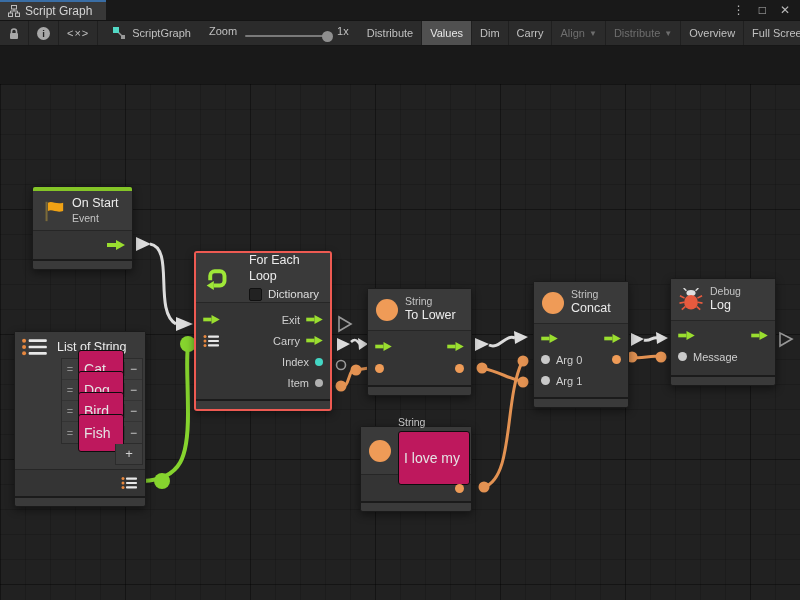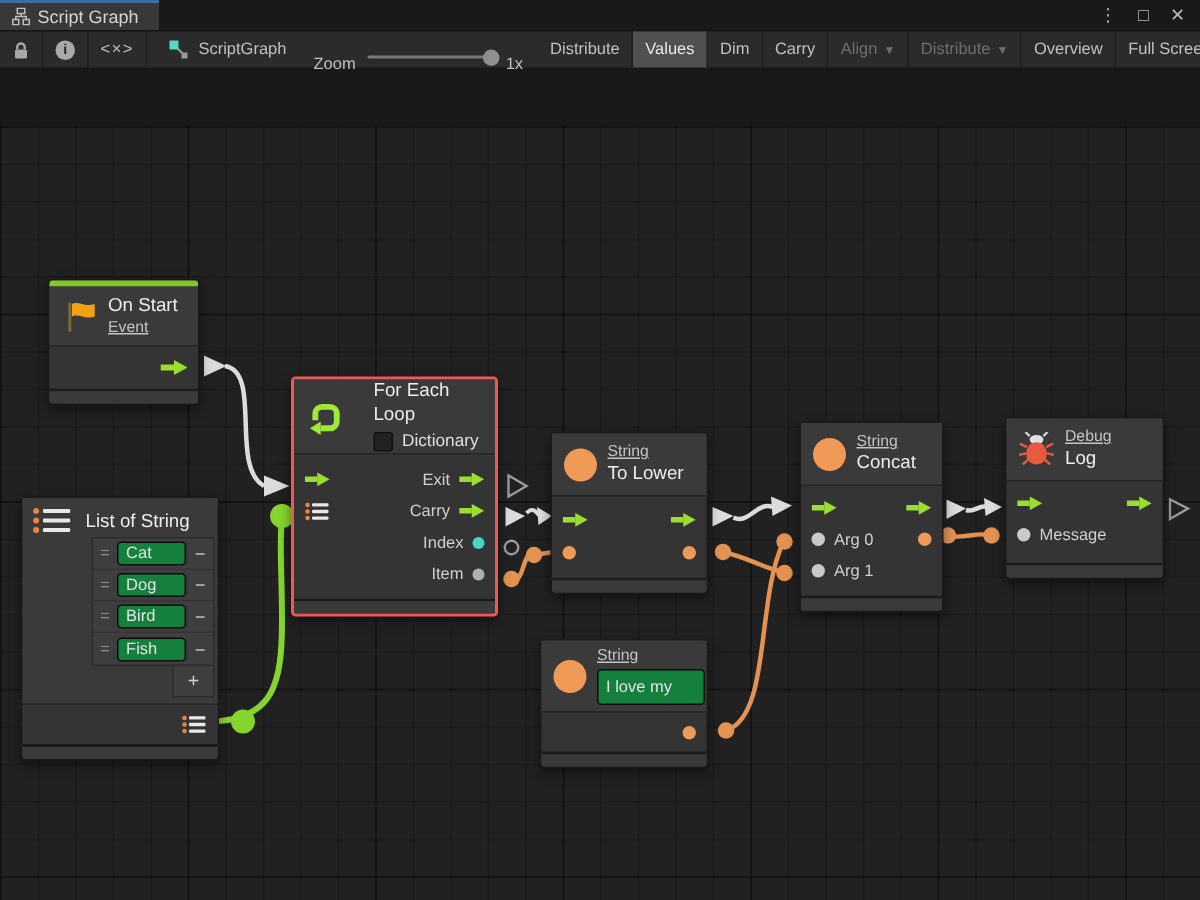--- a/index.html
+++ b/index.html
@@ -12,52 +12,52 @@
   .tab { display:flex; align-items:center; gap:5px; padding:0 14px 0 8px; background:#383838; border-top:2px solid #3a6ea5; color:#d4d4d4; font-size:12px; }
   .winctl { margin-left:auto; display:flex; align-items:center; gap:14px; padding-right:10px; color:#b8b8b8; font-size:12px; }
   .winctl span { cursor:default; }
 
   
   .toolbar { position:absolute; left:0; top:20px; width:800px; height:26px; background:#2b2b2b; border-top:1px solid #141414; border-bottom:1px solid #161616; display:flex; align-items:stretch; color:#c0c0c0; font-size:11px; }
   .tbtn { display:flex; align-items:center; justify-content:center; padding:0 8px; border-right:1px solid #1f1f1f; white-space:nowrap; }
   .tbtn.active { background:#505050; color:#e8e8e8; }
   .tbtn.disabled { color:#6e6e6e;justify-content:flex-end; }
   .tbtn .dd { font-size:8px; margin-left:4px; }
-  .zoomgrp { display:flex; align-items:flex-start; gap:8px; padding:16px 10px; }
+  .zoomgrp { display:flex; align-items:flex-end; gap:8px; padding:16px 10px; }
   .slider { position:relative; width:84px; height:2px; background:#7a7a7a; border-radius:1px; }
   .slider .handle { position:absolute; right:-4px; top:-4.5px; width:11px; height:11px; border-radius:50%; background:#8f8f8f; }
   .rightgrp { margin-left:auto; display:flex; align-items:stretch; }
 
   
   .canvas { position:absolute; left:0; top:46px; width:800px; height:554px; background-color:#212121;
     background-image:
       linear-gradient(rgba(0,0,0,.30) 1px, transparent 1px),
       linear-gradient(90deg, rgba(0,0,0,.30) 1px, transparent 1px),
       linear-gradient(rgba(0,0,0,.14) 1px, transparent 1px),
       linear-gradient(90deg, rgba(0,0,0,.14) 1px, transparent 1px);
     background-size:125px 125px,125px 125px,25px 25px,25px 25px;margin-top:38px; }
   .wires { position:absolute; left:0; top:0; width:800px; height:554px; z-index:1; pointer-events:none; }
 
   
   .node { position:absolute; z-index:2; background:#343434; border:1px solid #1a1a1a; border-radius:3px; box-shadow:0 3px 8px rgba(0,0,0,.45); }
   .node.selected { border:2px solid #ee5a52; }
   .hdr { background:#3a3a3a; border-bottom:1px solid #262626; display:flex; align-items:center; gap:7px; padding:0 8px; }
   .hdr .txt { display:flex; flex-direction:column; line-height:1.25; }
   .t-big { font-size:12.5px; color:#ececec; }
-  .t-small { font-size:10.5px; color:#c4c4c4;text-decoration:underline; }
+  .t-small { font-size:10.5px; color:#c4c4c4; }
   .foot { background:#3a3a3a; border-top:2px solid #1b1b1b; height:10px; border-radius:0 0 2px 2px; }
   .prow { display:flex; align-items:center; gap:6px; padding:0 7px; color:#cfcfcf; font-size:11px; }
   .r { margin-left:auto; display:flex; align-items:center; gap:6px; }
   .dot { width:9px; height:9px; border-radius:50%; display:inline-block; }
   .dot.orange { background:#ee9b57; }
   .dot.gray { background:#c9c9c9; }
   .dot.teal { background:#44d6c4; width:8px; height:8px; }
   .dot.dim { background:#b0b0b0; width:8px; height:8px; }
   .circle-icon { width:22px; height:22px; border-radius:50%; background:#ef9b57; flex:none; }
-  .field { background:#15803d; border:1px solid #0d0d0d; border-radius:3px; color:#e4e4e4; font-size:11px; font-family:inherit; padding:5px 5px; }
+  .field { background:#be185d; border:1px solid #0d0d0d; border-radius:3px; color:#e4e4e4; font-size:14px; font-family:inherit; padding:18px 5px; }
 
   
   #node-on-start { left:32px; top:102px; width:101px; }
   #node-on-start .greenbar { height:4px; background:#84c527; border-radius:2px 2px 0 0; }
   #node-on-start .hdr { height:40px; }
   #node-on-start .body { height:28px; display:flex; align-items:center; justify-content:flex-end; padding:0 7px; }
 
   
   #node-list { left:14px; top:247px; width:132px; }
   #node-list .hdrzone { background:#3a3a3a; padding:3px 0 0 0; }

